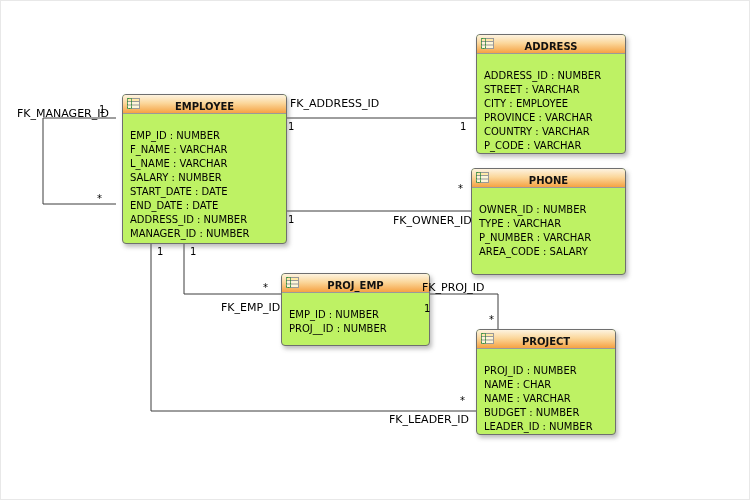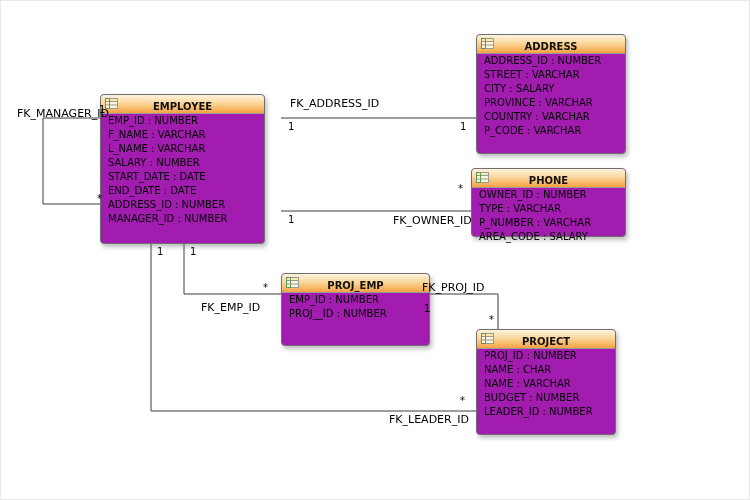--- a/index.html
+++ b/index.html
@@ -11,38 +11,38 @@
     overflow:hidden;
   }
   #canvas {
     position:absolute; inset:0;
     background:#ffffff;
     border:1px solid #e8e8e8;
   }
   svg.wires { position:absolute; left:0; top:0; }
   .entity {
     position:absolute;
-    background:#a21caf;
+    background:#bef264;
     border:1px solid #6f6f6f;
     border-radius:4px;
     box-shadow:2px 3px 4px rgba(110,110,110,.45);
   }
   .entity .hdr {
     height:19px;
     border-bottom:1px solid #9a9a9a;
     border-radius:3px 3px 0 0;
     background:linear-gradient(180deg,#fdf3e0 0%,#fbd79b 45%,#f5a243 100%);
     position:relative;
     text-align:center;
   }
   .entity .hdr .title {
     font-size:10px; font-weight:bold; line-height:18px; color:#111;
   }
   .entity .hdr .ticon { position:absolute; left:4px; top:3px; line-height:0; }
-  .entity .fields { padding-top:0; }
+  .entity .fields { padding-top:15px; }
   .entity .field {
     font-size:10px; line-height:14px; padding-left:7px;
     color:#000; white-space:nowrap;
   }
   .rlbl, .card {
     position:absolute; font-size:11px; color:#000; white-space:nowrap;
   }
   .card { font-size:10px; }
 </style>
 </head>
@@ -52,21 +52,21 @@
 
   <svg class="wires" width="750" height="500">
     <polyline points="115,117 42,117 42,203 115,203" fill="none" stroke="#3c3c3c" stroke-width="1"></polyline>
     <polyline points="280,117 475,117" fill="none" stroke="#3c3c3c" stroke-width="1"></polyline>
     <polyline points="280,210 470,210" fill="none" stroke="#3c3c3c" stroke-width="1"></polyline>
     <polyline points="183,243 183,293 280,293" fill="none" stroke="#3c3c3c" stroke-width="1"></polyline>
     <polyline points="415,293 497,293 497,328" fill="none" stroke="#3c3c3c" stroke-width="1"></polyline>
     <polyline points="150,243 150,410 475,410" fill="none" stroke="#3c3c3c" stroke-width="1"></polyline>
   </svg>
 
-  <div class="entity" style="left:99px;top:93px;width:165px;height:150px">
+  <div class="entity" style="left:121px;top:93px;width:165px;height:150px">
     <div class="hdr">
       <span class="ticon">
         <svg width="13" height="11" viewBox="0 0 13 11">
             <rect x="0.5" y="0.5" width="12" height="10" fill="#fdf6d8" stroke="#999"></rect>
             <rect x="0.5" y="0.5" width="12" height="3" fill="#ffe9a8" stroke="#999"></rect>
             <line x1="4.5" y1="0.5" x2="4.5" y2="10.5" stroke="#999"></line>
             <line x1="0.5" y1="7" x2="12.5" y2="7" stroke="#999"></line>
             <rect x="0.5" y="0.5" width="4" height="10" fill="none" stroke="#3a9a3a" stroke-dasharray="2 1"></rect>
           </svg>
       </span>
@@ -93,28 +93,28 @@
             <line x1="4.5" y1="0.5" x2="4.5" y2="10.5" stroke="#999"></line>
             <line x1="0.5" y1="7" x2="12.5" y2="7" stroke="#999"></line>
             <rect x="0.5" y="0.5" width="4" height="10" fill="none" stroke="#3a9a3a" stroke-dasharray="2 1"></rect>
           </svg>
       </span>
       <span class="title">ADDRESS</span>
     </div>
     <div class="fields">
       <div class="field">ADDRESS_ID : NUMBER</div>
       <div class="field">STREET : VARCHAR</div>
-      <div class="field">CITY : SALARY</div>
+      <div class="field">CITY : EMPLOYEE</div>
       <div class="field">PROVINCE : VARCHAR</div>
       <div class="field">COUNTRY : VARCHAR</div>
       <div class="field">P_CODE : VARCHAR</div>
     </div>
   </div>
 
-  <div class="entity" style="left:470px;top:167px;width:155px;height:69px">
+  <div class="entity" style="left:470px;top:167px;width:155px;height:107px">
     <div class="hdr">
       <span class="ticon">
         <svg width="13" height="11" viewBox="0 0 13 11">
             <rect x="0.5" y="0.5" width="12" height="10" fill="#fdf6d8" stroke="#999"></rect>
             <rect x="0.5" y="0.5" width="12" height="3" fill="#ffe9a8" stroke="#999"></rect>
             <line x1="4.5" y1="0.5" x2="4.5" y2="10.5" stroke="#999"></line>
             <line x1="0.5" y1="7" x2="12.5" y2="7" stroke="#999"></line>
             <rect x="0.5" y="0.5" width="4" height="10" fill="none" stroke="#3a9a3a" stroke-dasharray="2 1"></rect>
           </svg>
       </span>
@@ -174,21 +174,21 @@
   <span class="card" style="left:96px;top:192px">*</span>
 
   <span class="rlbl" style="left:289px;top:96px">FK_ADDRESS_ID</span>
   <span class="card" style="left:287px;top:120px">1</span>
   <span class="card" style="left:459px;top:120px">1</span>
 
   <span class="rlbl" style="left:392px;top:213px">FK_OWNER_ID</span>
   <span class="card" style="left:287px;top:213px">1</span>
   <span class="card" style="left:457px;top:182px">*</span>
 
-  <span class="rlbl" style="left:200px;top:300px">FK_EMP_ID</span>
+  <span class="rlbl" style="left:220px;top:300px">FK_EMP_ID</span>
   <span class="card" style="left:189px;top:245px">1</span>
   <span class="card" style="left:262px;top:281px">*</span>
 
   <span class="rlbl" style="left:421px;top:280px">FK_PROJ_ID</span>
   <span class="card" style="left:423px;top:302px">1</span>
   <span class="card" style="left:488px;top:313px">*</span>
 
   <span class="rlbl" style="left:388px;top:412px">FK_LEADER_ID</span>
   <span class="card" style="left:156px;top:245px">1</span>
   <span class="card" style="left:459px;top:394px">*</span>

